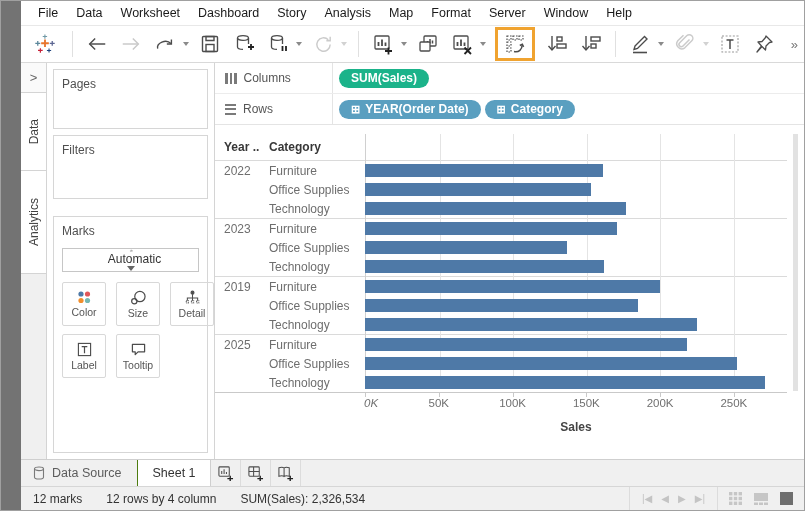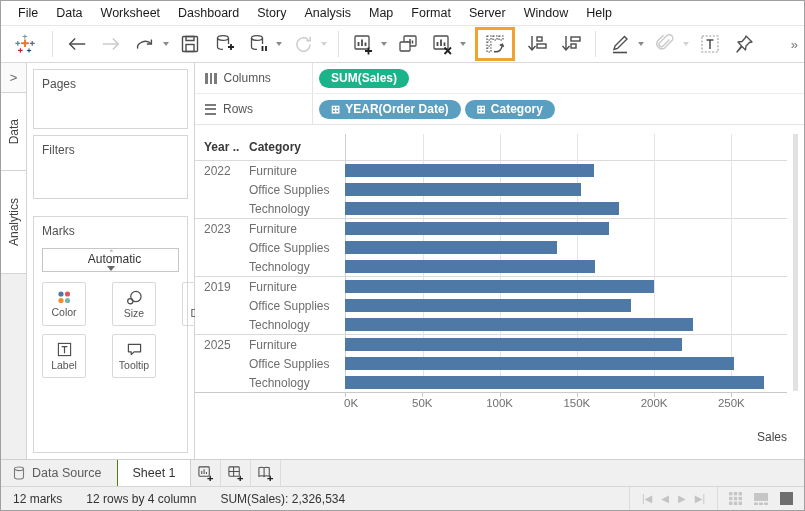--- a/index.html
+++ b/index.html
@@ -1,18 +1,18 @@
 <!DOCTYPE html>
 <html><head>
 <meta charset="utf-8">
 <style>
   * { margin:0; padding:0; box-sizing:border-box; }
   html,body { background:#ffffff; }
   body { font-family:"Liberation Sans", sans-serif; width:805px; height:511px; overflow:hidden; }
-  .window { width:805px; height:511px; border:1px solid #a0a0a0; background:#d946ef; display:flex; flex-direction:column; }
+  .window { width:805px; height:511px; border:1px solid #a0a0a0; background:#737373; display:flex; flex-direction:column;padding-left:20px; }
 
   
   .menubar { height:24px; display:flex; align-items:center; padding-left:8px; background:#fff; flex:0 0 auto; }
   .menu-item { font-size:12.5px; color:#1a1a1a; padding:0 9px; cursor:default; }
 
   
   .toolbar { height:38px; border-top:1px solid #e8e8e8; border-bottom:1px solid #d9d9d9; display:flex; align-items:center; background:#fff; flex:0 0 auto; padding:0 4px; }
   .tb-btn { height:30px; min-width:28px; display:flex; align-items:center; justify-content:center; margin:0 3px; position:relative; }
   .tb-btn svg { display:block; }
   .tb-caret { width:0; height:0; border-left:3.5px solid transparent; border-right:3.5px solid transparent; border-top:4px solid #8a8a8a; margin:0 4px 0 1px; }
@@ -35,21 +35,21 @@
 
   
   .left-panel { width:168px; border-right:1px solid #d4d4d4; background:#fff; padding:6px; display:flex; flex-direction:column; flex:0 0 auto; }
   .card { border:1px solid #d6d6d6; background:#fff; padding:7px 8px; font-size:12px; color:#4f4f4f; }
   .card.pages { height:60px; }
   .card.filters { height:64px; margin-top:6px; }
   .card.marks { flex:1; margin-top:17px; }
   .marks-dropdown { margin-top:10px; height:24px; border:1px solid #c6c6c6; display:flex; align-items:center; padding:0 4px 0 6px; color:#333;flex-direction:column; }
   .marks-dropdown .dd-label { font-size:12px; flex:1; margin-left:6px; color:#333; }
   .dd-caret { width:0; height:0; border-left:4px solid transparent; border-right:4px solid transparent; border-top:5px solid #666; margin-right:2px; }
-  .mark-grid { display:grid; grid-template-columns:44px 44px 44px; gap:8px 26px; margin-top:10px; }
+  .mark-grid { display:grid; grid-template-columns:44px 44px 44px; gap:8px 10px; margin-top:10px; }
   .mark-btn { width:44px; height:44px; border:1px solid #d8d8d8; border-radius:2px; display:flex; flex-direction:column; align-items:center; justify-content:center; gap:2px; }
   .mark-btn .mlabel { font-size:10.5px; color:#555; }
 
   
   .work-area { flex:1; display:flex; flex-direction:column; min-width:0; background:#fff; }
   .shelf-row { height:31px; display:flex; align-items:center; border-bottom:1px solid #e4e4e4; flex:0 0 auto; }
   .shelf-row.columns { border-bottom:1px solid #ececec; }
   .shelf-label { width:118px; display:flex; align-items:center; padding-left:10px; gap:7px; color:#555; font-size:12px; align-self:stretch; border-right:1px solid #e4e4e4; }
   .shelf-pills { display:flex; align-items:center; padding-left:6px; gap:4px; }
   .pill { height:19px; border-radius:10px; color:#fff; font-size:12px; display:flex; align-items:center; padding:0 12px; gap:5px; white-space:nowrap;font-weight:bold; }
@@ -73,21 +73,21 @@
   .cell { font-size:12px; color:#6e6e6e; }
   .cell.year { width:54px; padding-left:9px; }
   .cell.cat { width:96px; }
   .bar-track { flex:1; height:19px; position:relative; }
   .bar { position:absolute; left:0; top:3px; height:13px; }
   .viz-axisline { height:1px; background:#c9c9c9; }
   .axis-area { position:relative; margin-left:150px; height:18px; }
   .tickmark { position:absolute; top:0; width:1px; height:4px; background:#c9c9c9; }
   .ticklabel { position:absolute; top:4px; transform:translateX(-50%); font-size:11.5px; color:#707070; }
   .ticklabel.first { transform:translateX(-1px); }
-  .viz-xlabel { margin-left:150px; text-align:right; font-size:12px; color:#454545; margin-top:19px; font-weight:normal; }
+  .viz-xlabel { margin-left:150px; text-align:center; font-size:12px; color:#454545; margin-top:9px; font-weight:bold; }
 
   
   .sheet-tabs { height:27px; background:#f0f0f0; border-top:1px solid #cfcfcf; display:flex; align-items:stretch; flex:0 0 auto; }
   .tab-datasource { display:flex; align-items:center; gap:7px; padding:0 16px 0 12px; color:#5c5c5c; font-size:12.5px; }
   .tab-sheet { background:#fff; border-left:1px solid #4d7c0f; border-right:1px solid #cfcfcf; display:flex; align-items:center; padding:0 14px; font-size:12.5px; color:#333; }
   .tab-newbtn { width:30px; display:flex; align-items:center; justify-content:center; border-right:1px solid #dcdcdc; }
 
   
   .statusbar { height:24px; background:#f0f0f0; border-top:1px solid #d6d6d6; display:flex; align-items:center; font-size:12px; color:#333; flex:0 0 auto; }
   .status-cell { padding:0 12px; }
@@ -478,21 +478,21 @@
                   <div class="cell cat">Technology</div>
                   <div class="bar-track">
                     <div class="bar" style="width: 94.76%; background: rgb(78, 121, 167);"></div>
                   </div>
                 </div>
               </div>
             </div>
           <div class="viz-axisline"></div>
           <div class="axis-area">
               <div class="tickmark" style="left: 0%;"></div>
-              <div class="ticklabel first" style="left: 0%;">0K</div>
+              <div class="ticklabel first" style="left: 0%; font-style: italic;">0K</div>
               <div class="tickmark" style="left: 17.48%;"></div>
               <div class="ticklabel" style="left: 17.48%;">50K</div>
               <div class="tickmark" style="left: 34.97%;"></div>
               <div class="ticklabel" style="left: 34.97%;">100K</div>
               <div class="tickmark" style="left: 52.45%;"></div>
               <div class="ticklabel" style="left: 52.45%;">150K</div>
               <div class="tickmark" style="left: 69.93%;"></div>
               <div class="ticklabel" style="left: 69.93%;">200K</div>
               <div class="tickmark" style="left: 87.41%;"></div>
               <div class="ticklabel" style="left: 87.41%;">250K</div>

